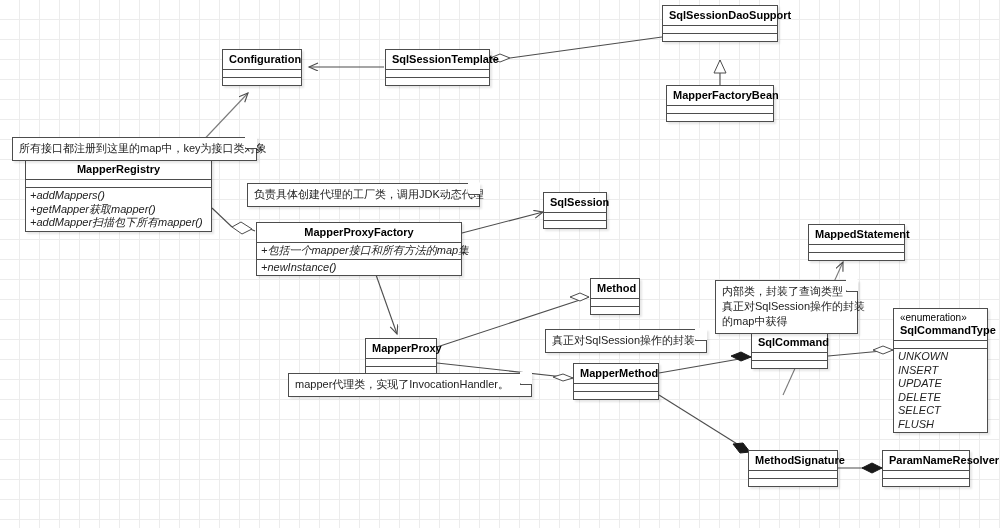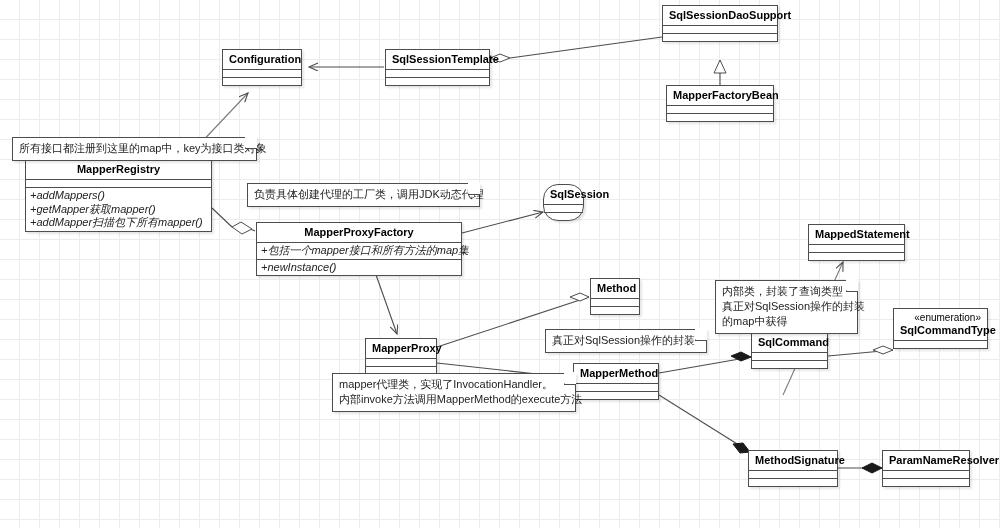--- a/index.html
+++ b/index.html
@@ -36,21 +36,21 @@
   .uml-name {
     text-align: center;
     font-weight: bold;
     font-size: 11px;
     color: #000;
     padding: 3px 6px 3px 6px;
     line-height: 13px;
     white-space: nowrap;
   }
   .uml-stereo {
-    text-align: right;
+    text-align: left;
     font-size: 10px;
     font-weight: normal;
     color: #000;
     line-height: 12px;
   }
   .uml-sep {
     border-top: 1px solid #4d4d4d;
   }
   .uml-compartment {
     min-height: 7px;
@@ -211,21 +211,21 @@
       </div>
       <div class="uml-class" style="left: 25px; top: 159px; width: 187px;">
         <div class="uml-name">MapperRegistry</div>
         <div class="uml-compartment uml-sep empty"></div>
         <div class="uml-compartment uml-sep">
           <div class="uml-attr">+addMappers()</div>
           <div class="uml-attr">+getMapper获取mapper()</div>
           <div class="uml-attr">+addMapper扫描包下所有mapper()</div>
         </div>
       </div>
-      <div class="uml-class" style="left: 543px; top: 184px; width: 41px; border-radius: 15px;">
+      <div class="uml-class" style="left: 543px; top: 192px; width: 64px;">
         <div class="uml-name">SqlSession</div>
         <div class="uml-compartment uml-sep empty"></div>
         <div class="uml-compartment uml-sep empty"></div>
       </div>
       <div class="uml-class" style="left: 256px; top: 222px; width: 206px;">
         <div class="uml-name">MapperProxyFactory</div>
         <div class="uml-compartment uml-sep">
           <div class="uml-attr">+包括一个mapper接口和所有方法的map集</div>
         </div>
         <div class="uml-compartment uml-sep">
@@ -241,20 +241,28 @@
         <div class="uml-name">Method</div>
         <div class="uml-compartment uml-sep empty"></div>
         <div class="uml-compartment uml-sep empty"></div>
       </div>
       <div class="uml-class" style="left: 893px; top: 308px; width: 95px;">
         <div class="uml-name">
           <div class="uml-stereo">«enumeration»</div>
           <div>SqlCommandType</div>
         </div>
         <div class="uml-compartment uml-sep empty"></div>
+        <div class="uml-compartment uml-sep">
+          <div class="uml-attr">UNKOWN</div>
+          <div class="uml-attr">INSERT</div>
+          <div class="uml-attr">UPDATE</div>
+          <div class="uml-attr">DELETE</div>
+          <div class="uml-attr">SELECT</div>
+          <div class="uml-attr">FLUSH</div>
+        </div>
       </div>
       <div class="uml-class" style="left: 365px; top: 338px; width: 72px;">
         <div class="uml-name">MapperProxy</div>
         <div class="uml-compartment uml-sep empty"></div>
         <div class="uml-compartment uml-sep empty"></div>
       </div>
       <div class="uml-class" style="left: 751px; top: 332px; width: 77px;">
         <div class="uml-name">SqlCommand</div>
         <div class="uml-compartment uml-sep empty"></div>
         <div class="uml-compartment uml-sep empty"></div>
@@ -288,20 +296,19 @@
       <div class="note" style="left: 715px; top: 280px; width: 143px;">
         <div class="note-line">内部类，封装了查询类型</div>
         <div class="note-line">真正对SqlSession操作的封装</div>
         <div class="note-line">的map中获得</div>
         <span class="fold"></span>
       </div>
       <div class="note" style="left: 545px; top: 329px; width: 162px;">
         <div class="note-line">真正对SqlSession操作的封装</div>
         <span class="fold"></span>
       </div>
-      <div class="note" style="left: 288px; top: 373px; width: 244px; margin-left: 44px;">
+      <div class="note" style="left: 288px; top: 373px; width: 244px;">
         <div class="note-line">mapper代理类，实现了InvocationHandler。</div>
-        <div class="note-line">内部invoke方法调用MapperMethod的execute方法</div>
         <span class="fold"></span>
       </div>
     </div>
 
 </div>
 
 </body></html>

